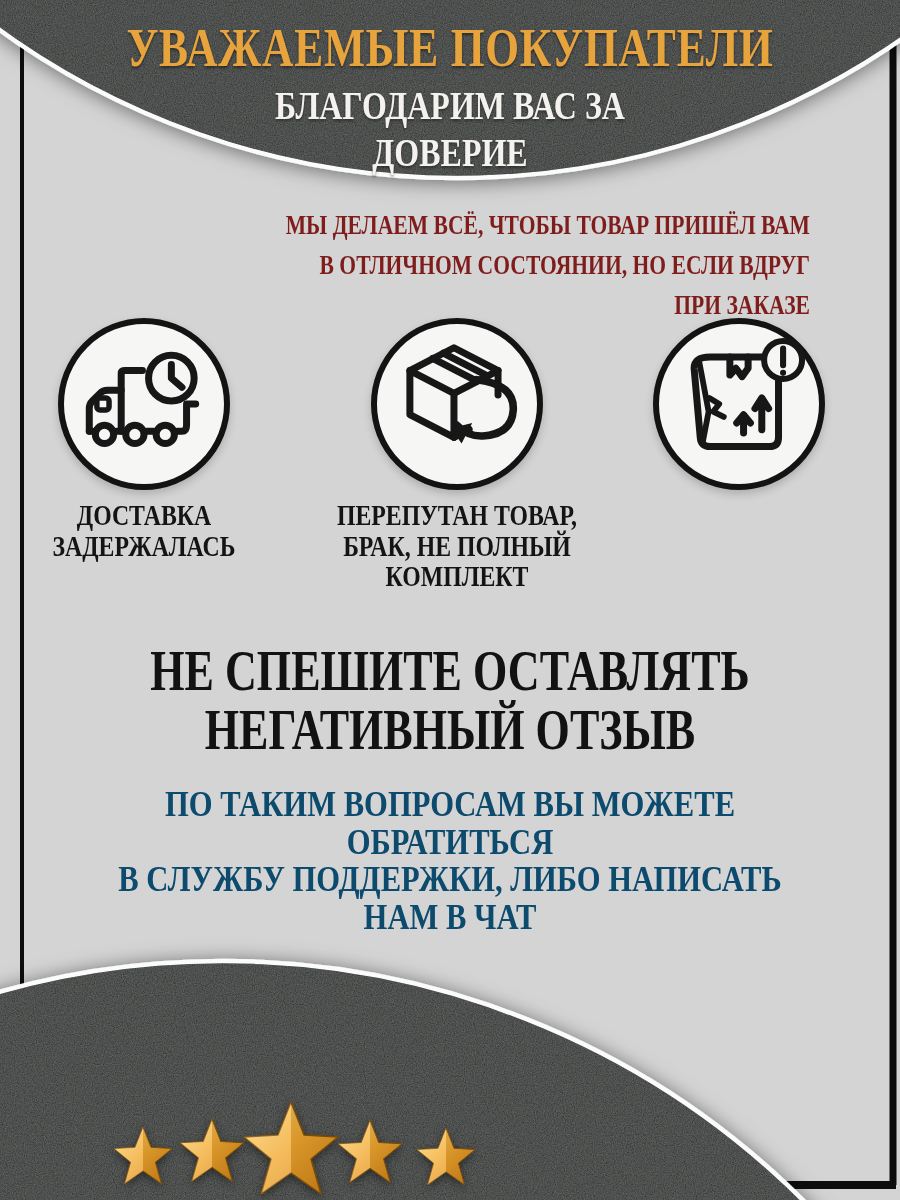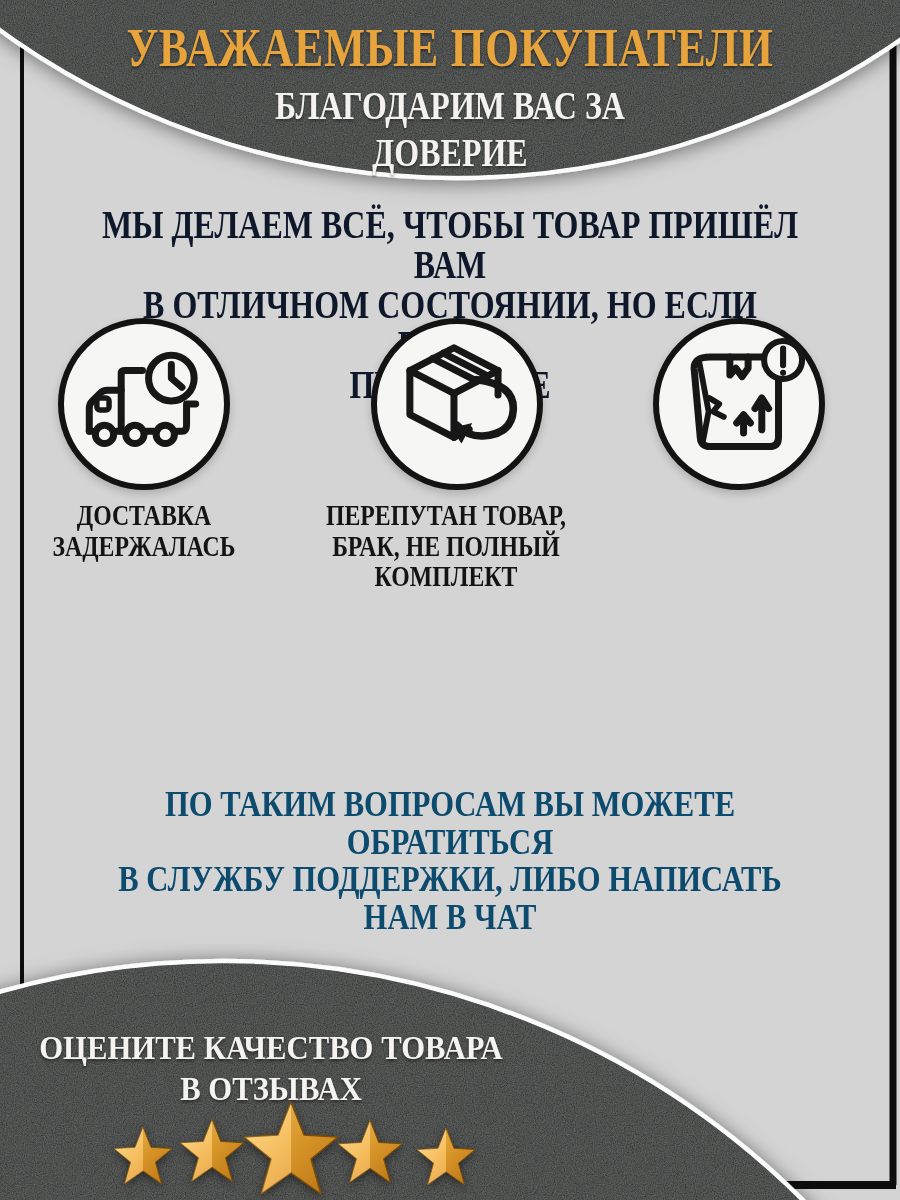--- a/index.html
+++ b/index.html
@@ -13,33 +13,33 @@
   .line{display:block;}
   
   .sx76 .line{transform:scaleX(.76);}
   .sx79 .line{transform:scaleX(.79);}
   .sx80 .line{transform:scaleX(.80);}
   .sx82 .line{transform:scaleX(.82);}
   .sx85 .line{transform:scaleX(.85);}
   .sx93 .line{transform:scaleX(.93);}
   .title{top:18px;font-size:55px;line-height:60px;color:#e8a43c;letter-spacing:1px;text-shadow:0 2px 3px rgba(0,0,0,.45);}
   .subtitle{top:82px;font-size:40px;line-height:47px;color:#f4f2ee;text-shadow:0 2px 3px rgba(0,0,0,.4);}
-  .intro{top:205px;font-size:40px;line-height:40px;color:#0f172a;}
+  .intro{top:205px;font-size:27px;line-height:40px;color:#7f1d1d;text-align:right;}
   .heading{top:641px;font-size:58px;line-height:59px;color:#121212;}
   .support{top:786px;font-size:36px;line-height:37.5px;color:#0c4a6e;}
   .footer-txt{top:1028px;left:6px;width:530px;font-size:33px;line-height:41px;color:#f5f3ef;text-shadow:0 2px 3px rgba(0,0,0,.5);}
   .icon-circle{
     position:absolute;top:318px;width:160px;height:160px;border-radius:50%;
     background:#f6f6f4;border:6px solid #131313;
     box-shadow:0 4px 8px rgba(0,0,0,.18);
   }
   .icon-circle svg{position:absolute;left:4px;top:4px;width:152px;height:152px;overflow:visible;}
   .caption{position:absolute;top:500px;font-size:29px;line-height:30.5px;font-weight:700;color:#141414;text-align:center;}
   .cap1{left:-6px;width:300px;}
-  .cap2{left:296px;width:300px;text-align:center;}
+  .cap2{left:307px;width:300px;text-align:center;}
   .cap3{left:589px;width:300px;}
   .star{position:absolute;filter:drop-shadow(0 3px 4px rgba(0,0,0,.45));}
 </style>
 </head>
 <body>
 
 <div class="canvas">
 
   <svg class="bg-svg" width="900" height="1200" viewBox="0 0 900 1200">
     <defs>
@@ -139,31 +139,31 @@
   <div class="caption cap1 sx82">
     <span class="line">ДОСТАВКА</span>
     <span class="line">ЗАДЕРЖАЛАСЬ</span>
   </div>
   <div class="caption cap2 sx82">
     <span class="line">ПЕРЕПУТАН ТОВАР,</span>
     <span class="line">БРАК, НЕ ПОЛНЫЙ</span>
     <span class="line">КОМПЛЕКТ</span>
   </div>
 
+  <div class="txt heading sx76">
+    <span class="line">НЕ СПЕШИТЕ ОСТАВЛЯТЬ</span>
+    <span class="line">НЕГАТИВНЫЙ ОТЗЫВ</span>
+  </div>
 
   <div class="txt support sx85">
     <span class="line">ПО ТАКИМ ВОПРОСАМ ВЫ МОЖЕТЕ ОБРАТИТЬСЯ</span>
     <span class="line">В СЛУЖБУ ПОДДЕРЖКИ, ЛИБО НАПИСАТЬ</span>
     <span class="line">НАМ В ЧАТ</span>
   </div>
 
-  <div class="txt footer-txt sx93">
-    <span class="line">ОЦЕНИТЕ КАЧЕСТВО ТОВАРА</span>
-    <span class="line">В ОТЗЫВАХ</span>
-  </div>
 
   <svg class="star" style="left:112px;top:1125px;" width="62" height="62">
       <use href="#star"></use>
     </svg>
   <svg class="star" style="left:178px;top:1117px;" width="68" height="68">
       <use href="#star"></use>
     </svg>
   <svg class="star" style="left:241px;top:1099px;" width="100" height="100">
       <use href="#star"></use>
     </svg>

